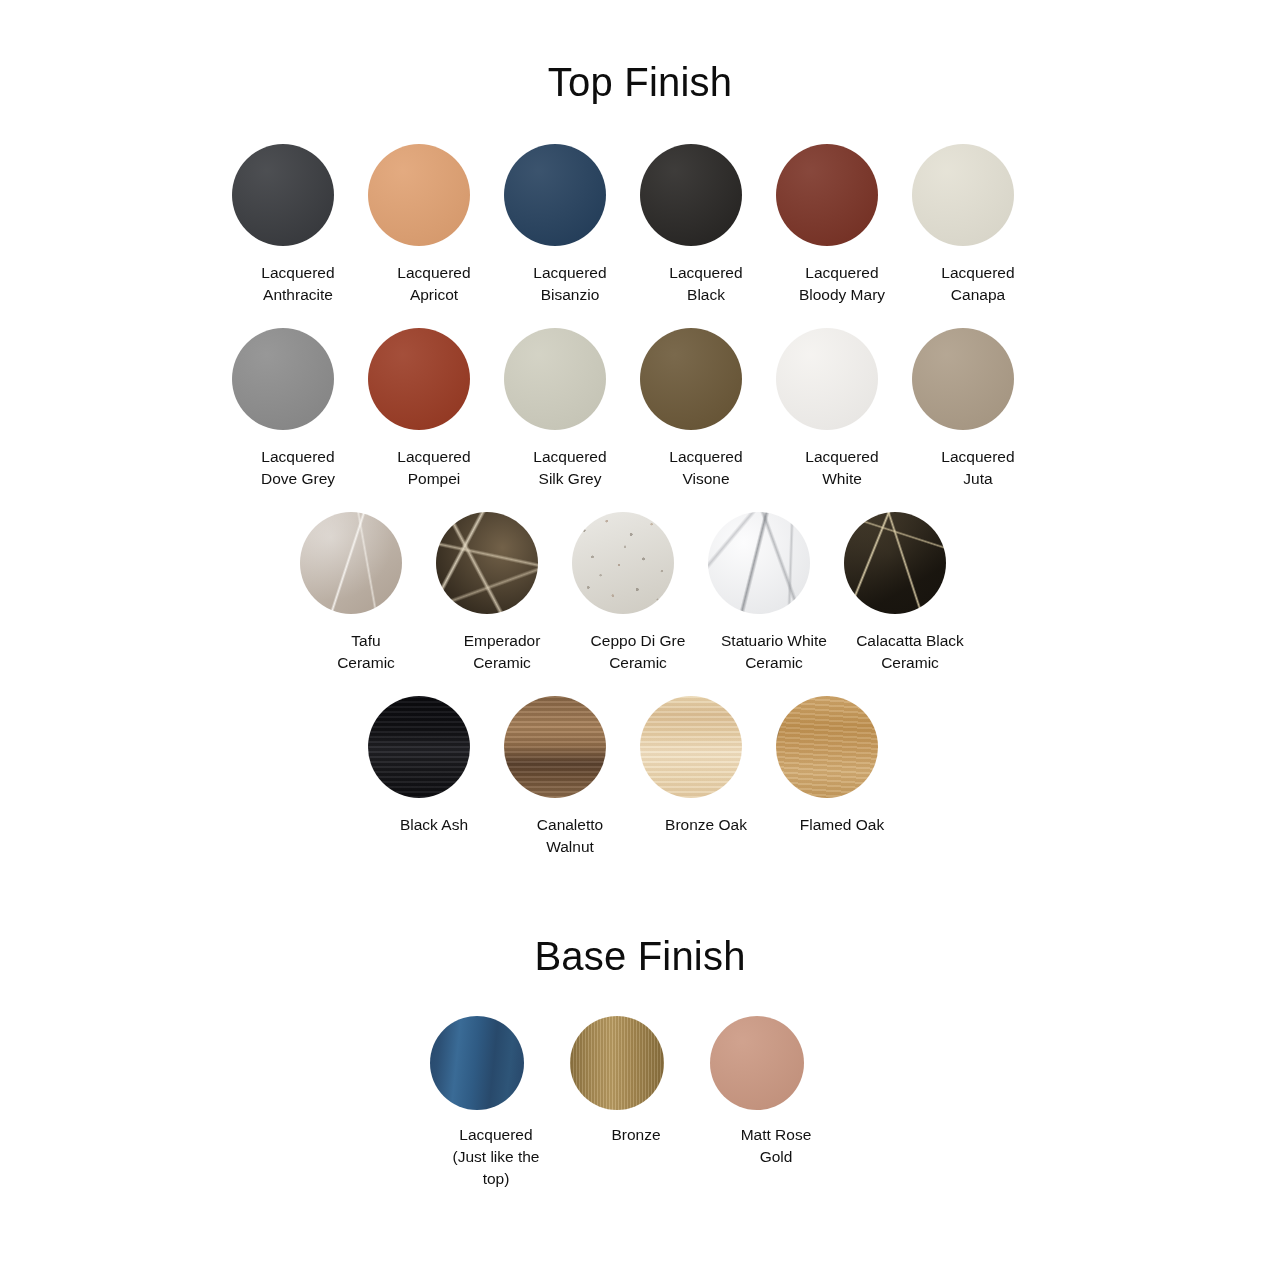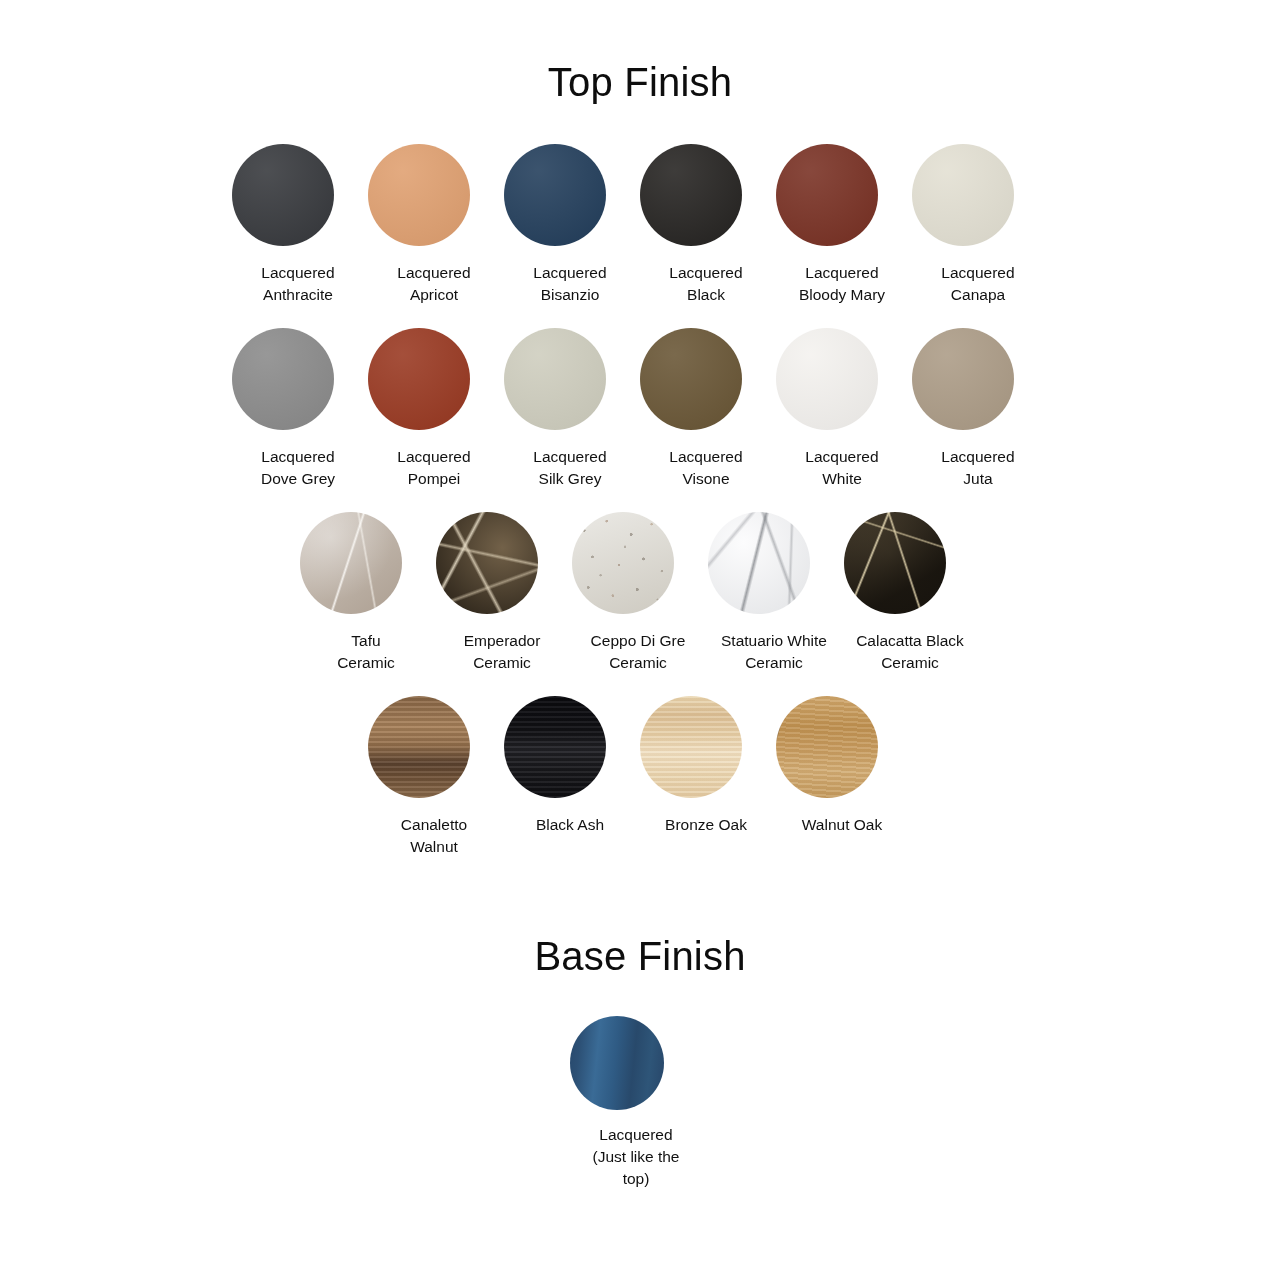--- a/index.html
+++ b/index.html
@@ -206,50 +206,62 @@
         <div class="swatch-cell">
           <div class="disc-wrap">
             <div class="disc" style="background-color:#332B20;background-image:linear-gradient(112deg, rgba(226,213,176,0) 30%, rgba(226,213,176,.9) 31.4%, rgba(226,213,176,0) 32.8%),linear-gradient(72deg, rgba(222,208,170,0) 56%, rgba(222,208,170,.85) 57.4%, rgba(222,208,170,0) 58.8%),linear-gradient(18deg, rgba(214,199,160,0) 72%, rgba(214,199,160,.7) 73.2%, rgba(214,199,160,0) 74.5%),linear-gradient(150deg, rgba(90,78,58,.55) 0%, rgba(24,20,14,.9) 70%),radial-gradient(circle at 45% 40%, rgba(96,84,62,.7), rgba(20,17,12,1) 85%)"></div>
           </div>
           <div class="swatch-label">Calacatta Black<br>Ceramic</div>
         </div>
       </div>
       <div class="row">
         <div class="swatch-cell">
           <div class="disc-wrap">
+            <div class="disc" style="background-color:#16161A;background-image:repeating-linear-gradient(0deg, rgba(255,255,255,.05) 0 2px, rgba(0,0,0,.22) 2px 5px),linear-gradient(0deg, #101014 0%, #1D1D21 30%, #26262B 48%, #141418 66%, #0C0C10 100%)"></div>
+          </div>
+          <div class="swatch-label">Black Ash</div>
+        </div>
+        <div class="swatch-cell">
+          <div class="disc-wrap">
             <div class="disc" style="background-color:#8A6848;background-image:repeating-linear-gradient(0deg, rgba(255,255,255,.08) 0 2px, rgba(0,0,0,.09) 2px 5px),linear-gradient(0deg, #8D6C4C 0%, #6E5036 22%, #5E4430 34%, #96714D 52%, #A9825B 70%, #8A6746 100%)"></div>
           </div>
           <div class="swatch-label">Canaletto<br>Walnut</div>
         </div>
         <div class="swatch-cell">
           <div class="disc-wrap">
-            <div class="disc" style="background-color:#16161A;background-image:repeating-linear-gradient(0deg, rgba(255,255,255,.05) 0 2px, rgba(0,0,0,.22) 2px 5px),linear-gradient(0deg, #101014 0%, #1D1D21 30%, #26262B 48%, #141418 66%, #0C0C10 100%)"></div>
-          </div>
-          <div class="swatch-label">Black Ash</div>
-        </div>
-        <div class="swatch-cell">
-          <div class="disc-wrap">
             <div class="disc" style="background-color:#E2C79C;background-image:repeating-linear-gradient(0deg, rgba(255,255,255,.16) 0 2px, rgba(160,120,80,.10) 2px 5px),linear-gradient(0deg, #E4CCA4 0%, #EBD7B2 25%, #F1E0C2 44%, #E6CFA7 62%, #DCC096 82%, #E9D5AE 100%)"></div>
           </div>
           <div class="swatch-label">Bronze Oak</div>
         </div>
         <div class="swatch-cell">
           <div class="disc-wrap">
             <div class="disc" style="background-color:#C9A063;background-image:linear-gradient(106deg, rgba(40,32,24,0) 6%, rgba(40,32,24,.85) 8%, rgba(40,32,24,0) 10.5%),repeating-linear-gradient(4deg, rgba(255,255,255,.12) 0 2px, rgba(150,110,64,.12) 2px 5px),linear-gradient(0deg, #C49A5D 0%, #D2AC73 26%, #C79B5E 48%, #BE904F 70%, #CFA66B 100%)"></div>
           </div>
-          <div class="swatch-label">Walnut Oak</div>
+          <div class="swatch-label">Flamed Oak</div>
         </div>
       </div>
     </div>
 
   <div id="base-section">
     <h1 class="section-title" id="base-title">Base Finish</h1>
     <div id="base-grid" class="grid">
         <div class="swatch-cell">
           <div class="disc-wrap">
             <div class="disc" style="background-color:#2F5780;background-image:linear-gradient(96deg, #27486C 0%, #2C5075 12%, #3A6B96 30%, #2F5B84 48%, #28496B 66%, #2E5578 82%, #274568 100%),radial-gradient(ellipse at 30% 22%, rgba(255,255,255,.22), rgba(255,255,255,0) 62%)"></div>
           </div>
           <div class="swatch-label">Lacquered<br>(Just like the<br>top)</div>
         </div>
+        <div class="swatch-cell">
+          <div class="disc-wrap">
+            <div class="disc" style="background-color:#A88A51;background-image:repeating-linear-gradient(90deg, rgba(255,255,255,.13) 0 1px, rgba(0,0,0,.07) 1px 3px),linear-gradient(90deg, #8E7340 0%, #A98C54 22%, #BC9E63 44%, #A98B52 66%, #957A45 88%, #8A6F3D 100%)"></div>
+          </div>
+          <div class="swatch-label">Bronze</div>
+        </div>
+        <div class="swatch-cell">
+          <div class="disc-wrap">
+            <div class="disc" style="background-color:#CB9882;background-image:radial-gradient(circle at 34% 26%, rgba(255,255,255,.10), rgba(0,0,0,.05) 85%)"></div>
+          </div>
+          <div class="swatch-label">Matt Rose<br>Gold</div>
+        </div>
       </div>
   </div>
 
 </div>
 
 </body></html>

